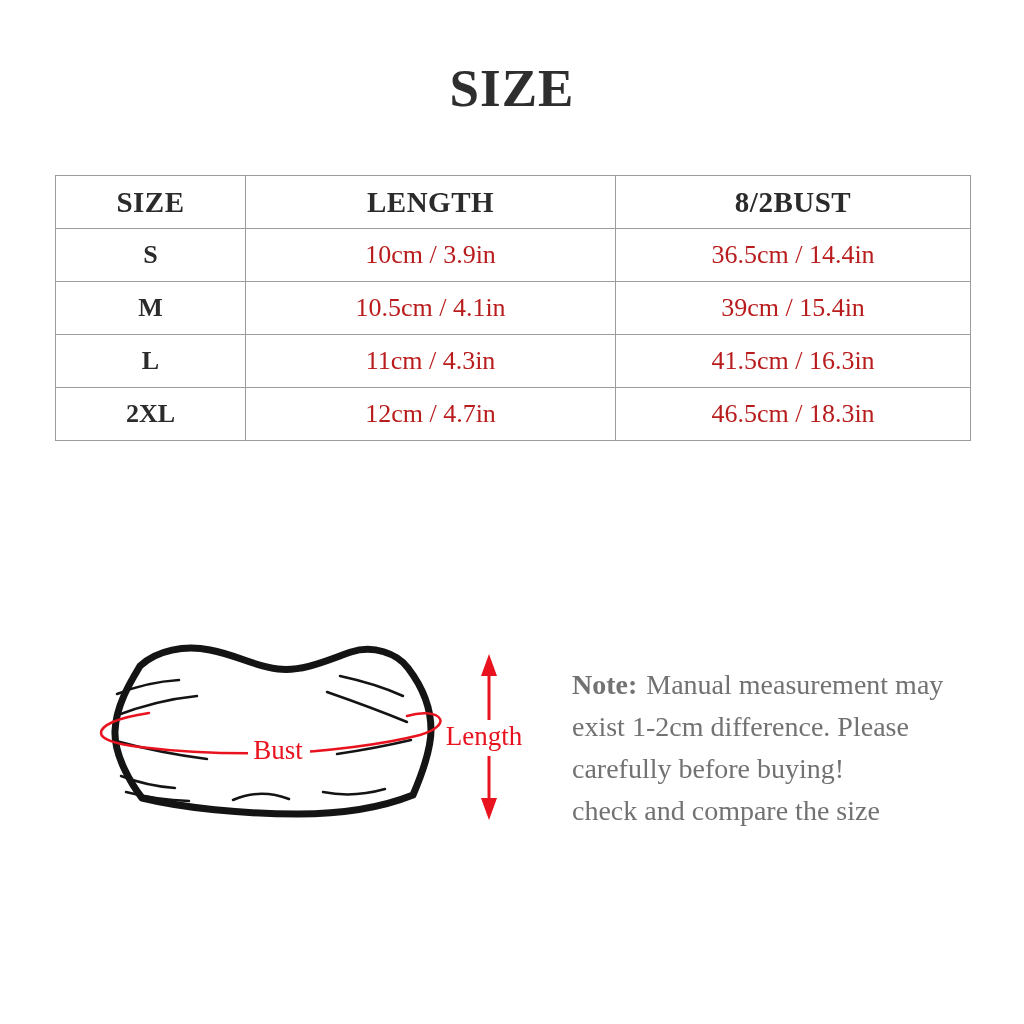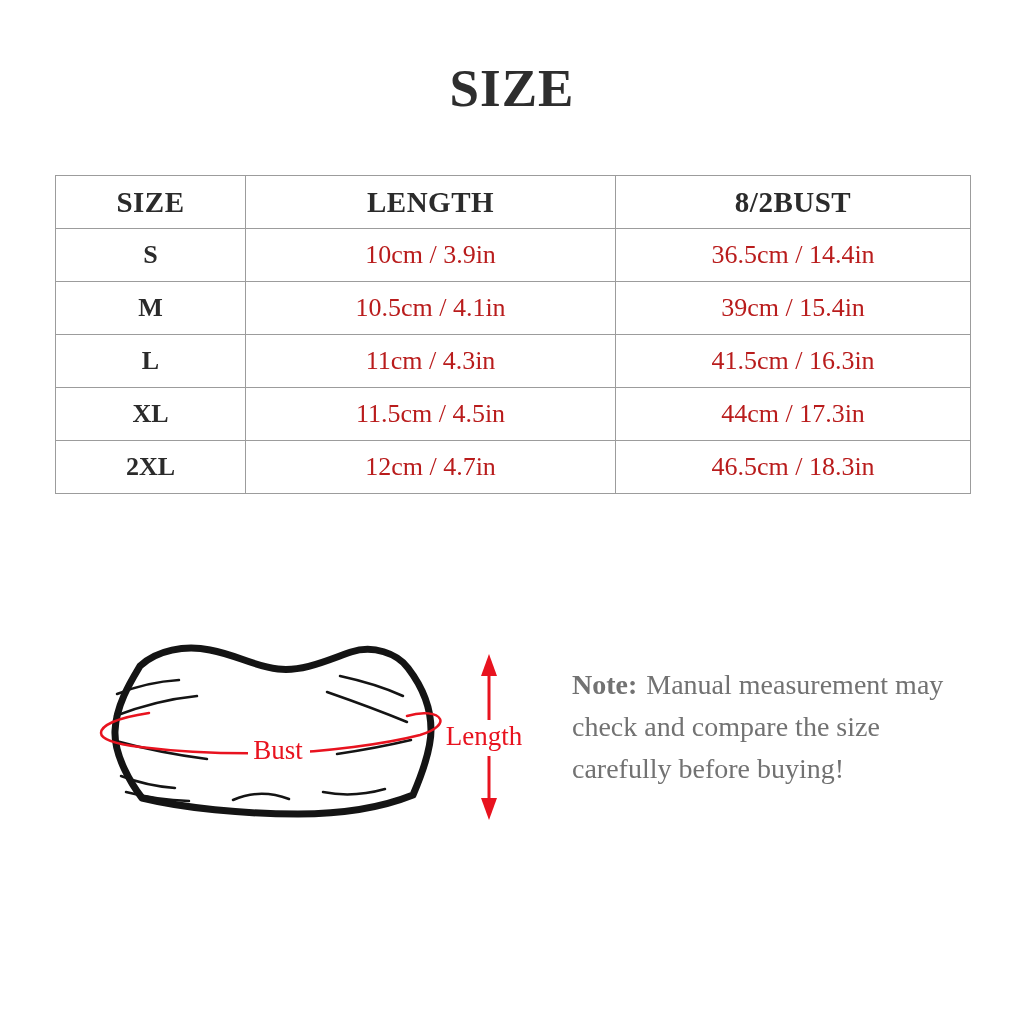--- a/index.html
+++ b/index.html
@@ -102,25 +102,20 @@
         <td class="size-cell">M</td>
         <td>10.5cm / 4.1in</td>
         <td>39cm / 15.4in</td>
       </tr>
       <tr>
         <td class="size-cell">L</td>
         <td>11cm / 4.3in</td>
         <td>41.5cm / 16.3in</td>
       </tr>
       <tr>
-        <td class="size-cell">XL</td>
-        <td>11.5cm / 4.5in</td>
-        <td>44cm / 17.3in</td>
-      </tr>
-      <tr>
         <td class="size-cell">2XL</td>
         <td>12cm / 4.7in</td>
         <td>46.5cm / 18.3in</td>
       </tr>
     </tbody>
   </table>
 
   <svg class="garment-svg" viewBox="0 0 450 200" xmlns="http://www.w3.org/2000/svg">
 
     <path d="M 55,28
@@ -164,17 +159,18 @@
       <line x1="404" y1="118" x2="404" y2="160" stroke-width="3"></line>
       <polygon points="396,160 412,160 404,182" stroke="none"></polygon>
     </g>
     <text x="399" y="107" text-anchor="middle" font-size="27" fill="#e8131f">Length</text>
   </svg>
 
   <div class="note">
     <div class="note-line">
       <span class="note-label">Note:</span><span>Manual measurement may</span>
     </div>
+    <div class="note-line">exist 1-2cm difference. Please</div>
+    <div class="note-line">carefully before buying!</div>
     <div class="note-line">check and compare the size</div>
-    <div class="note-line">carefully before buying!</div>
   </div>
 
 </div>
 
 </body></html>

